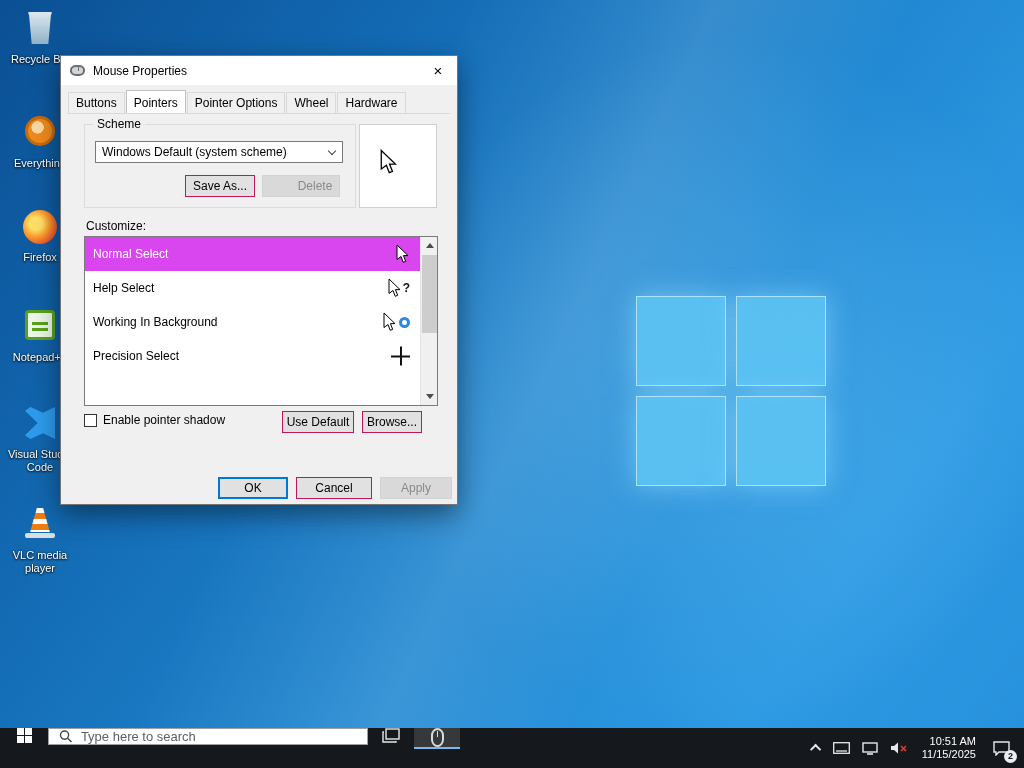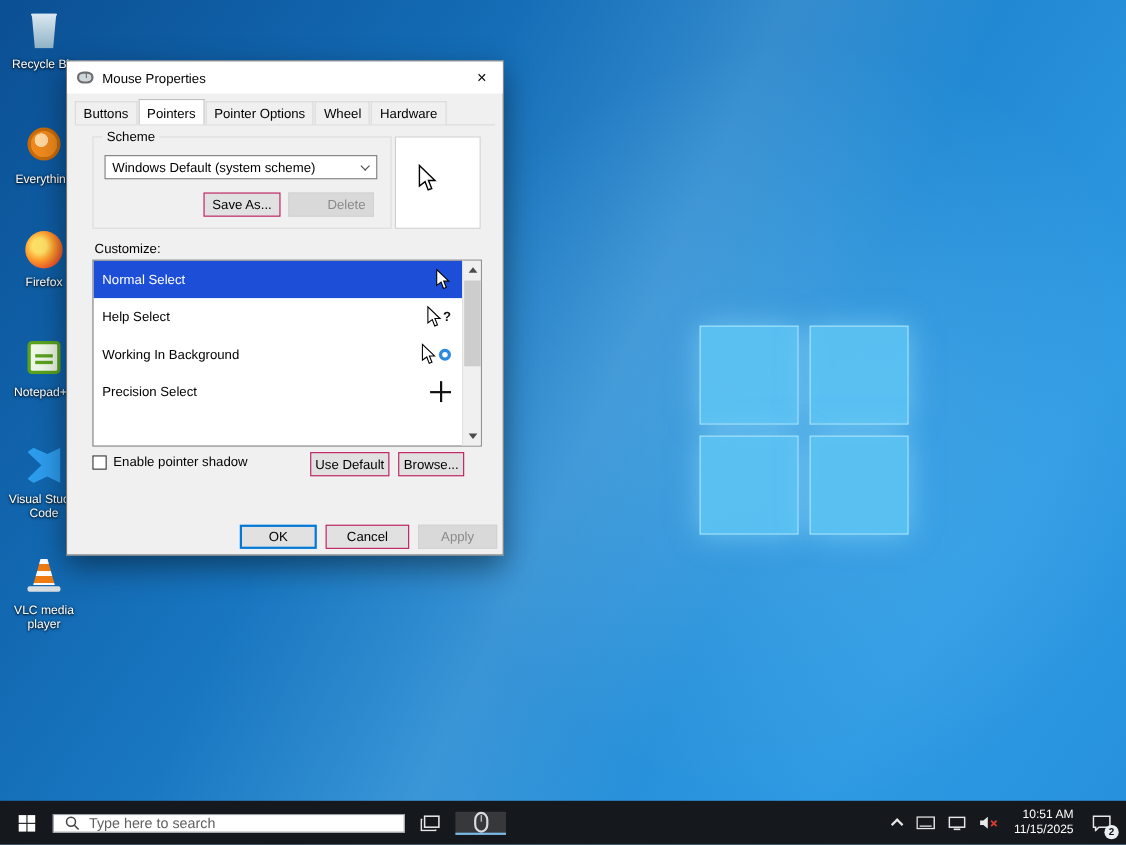--- a/index.html
+++ b/index.html
@@ -78,21 +78,21 @@
   .btn { position:absolute; height:22px; background:#e1e1e1; border:1px solid #be185d; font-size:12px;
     font-family:"Liberation Sans", sans-serif; display:flex; align-items:center; justify-content:center; cursor:default; }
   .btn.disabled { background:#d9d9d9; border-color:#d2d2d2; color:#8a8a8a; }
   .btn.focused { border:2px solid #0078d7; }
 
   .customize-lbl { position:absolute; left:25px; top:163px; font-size:12px; }
 
   .plist { position:absolute; left:23px; top:180px; width:354px; height:170px; background:#fff; border:1px solid #7a7a7a; }
   .rows { position:absolute; left:0; top:0; right:17px; bottom:0; overflow:hidden; }
   .prow { position:relative; height:34px; display:flex; align-items:center; padding-left:8px; font-size:12px; }
-  .prow.selected { background:#1d4ed8; color:#fff; }
+  .prow.selected { background:#d946ef; color:#fff; }
   .prow .cur { position:absolute; right:10px; top:50%; transform:translateY(-50%); display:flex; align-items:center; }
 
   .sbar { position:absolute; right:0; top:0; width:17px; height:100%; background:#f0f0f0; border-left:1px solid #e2e2e2; }
   .sb-up, .sb-dn { position:absolute; left:0; width:17px; height:17px; display:flex; align-items:center; justify-content:center; }
   .sb-up { top:0; } .sb-dn { bottom:0; }
   .sb-up:after { content:""; border-left:4px solid transparent; border-right:4px solid transparent; border-bottom:5px solid #4c4c4c; }
   .sb-dn:after { content:""; border-left:4px solid transparent; border-right:4px solid transparent; border-top:5px solid #4c4c4c; }
   .sb-thumb { position:absolute; left:1px; top:18px; width:15px; height:78px; background:#cdcdcd; }
 
   .chk-row { position:absolute; left:23px; top:357px; display:flex; align-items:center; }
@@ -102,21 +102,21 @@
   .mini-ring { width:11px; height:11px; border-radius:50%; border:3px solid #2a8ae0; background:#fff; margin-left:2px; }
   .cross { position:relative; width:19px; height:19px; }
   .cross:before { content:""; position:absolute; left:0; right:0; top:9px; height:1.5px; background:#111; }
   .cross:after { content:""; position:absolute; top:0; bottom:0; left:9px; width:1.5px; background:#111; }
   .qmark { font-size:12px; font-weight:bold; color:#111; margin-left:1px; }
 
   .preview { position:absolute; left:298px; top:68px; width:78px; height:84px; background:#fff; border:1px solid #cfcfcf; }
   .preview svg { position:absolute; left:20px; top:24px; }
 
   
-  .taskbar { position:absolute; left:0; bottom:0; width:1024px; height:40px; background:#15181d; display:flex; align-items:center; z-index:50; }
+  .taskbar { position:absolute; left:0; bottom:0; width:1024px; height:40px; background:#15181d; display:flex; align-items:flex-start; z-index:50; }
   .tb-btn { width:48px; display:flex; align-items:center; justify-content:center; }
   .start-grid { display:grid; grid-template-columns:7px 7px; grid-template-rows:7px 7px; gap:1px; }
   .start-grid span { background:#fff; }
   .searchbox { width:320px; background:#fff; border:1px solid #9aa0a6; display:flex; align-items:center; padding:0 10px; }
   .searchbox input { border:none; outline:none; background:transparent; font-size:13px; color:#333; width:100%;
     font-family:"Liberation Sans", sans-serif; margin-left:8px; }
   .searchbox input::placeholder { color:#5f5f5f; }
   .appbtn { width:46px; display:flex; align-items:center; justify-content:center; }
   .appbtn.active { background:rgba(255,255,255,.14); border-bottom:2px solid #7ab8e8; }
   .mouse-glyph { width:13px; height:19px; border:2px solid #d7dbe0; border-radius:7px/8px; position:relative; }

